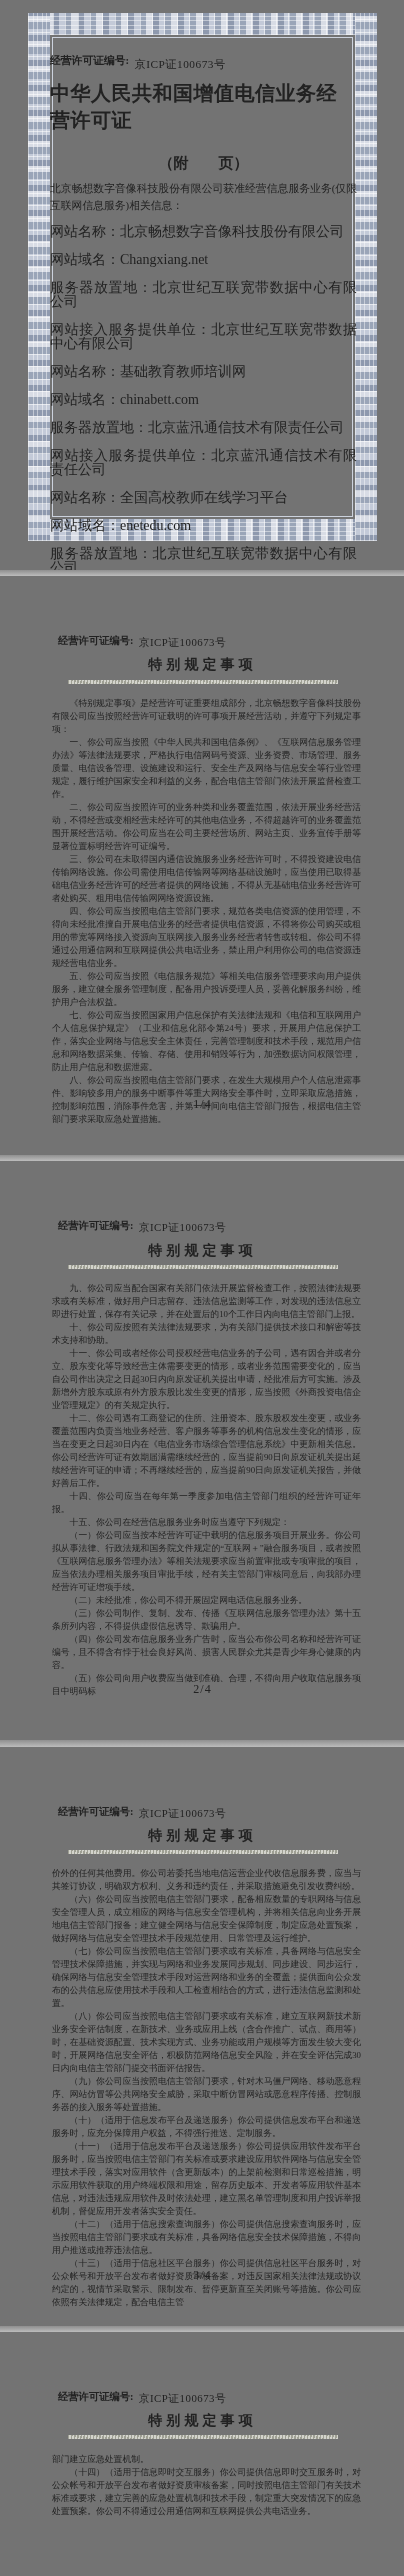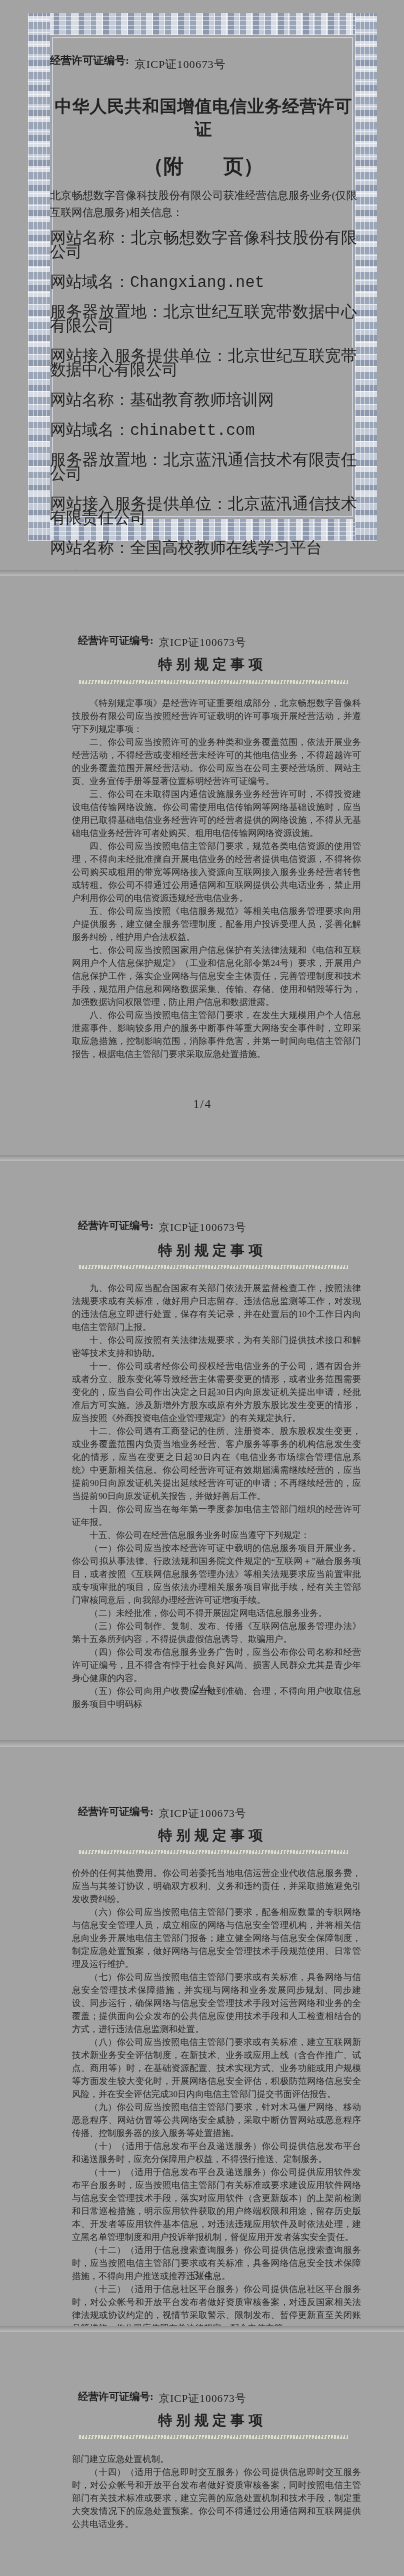--- a/index.html
+++ b/index.html
@@ -1,41 +1,41 @@
 <!DOCTYPE html>
 <html style="font-size:8.2px"><head>
 <meta charset="utf-8">
 <style>
   html,body{margin:0;padding:0;background:#c9c9c9;}
   .canvas{width:405px;position:relative;font-family:"Liberation Serif","DejaVu Serif",serif;color:#222;}
-  .page{position:relative;background:#a3a3a3;overflow:hidden;box-sizing:border-box;padding-left:20px;}
+  .page{position:relative;background:#737373;overflow:hidden;box-sizing:border-box;}
   .gap{height:6.2px;background:linear-gradient(#8f8f8f,#bcbcbc);}
   
   .cert{height:570px;}
   .orn{position:absolute;
     background:
       repeating-linear-gradient(90deg, rgba(255,255,255,.55) 0 1px, rgba(255,255,255,0) 1px 12.4px),
       repeating-linear-gradient(0deg, rgba(255,255,255,.45) 0 1px, rgba(255,255,255,0) 1px 4.6px),
       repeating-linear-gradient(90deg,#8e99ae 0 6.2px,#c3cad8 6.2px 12.4px,#9aa5b8 12.4px 18.5px,#d8dce5 18.5px 25px);}
   .orn-v{background:
       repeating-linear-gradient(0deg, rgba(255,255,255,.55) 0 1px, rgba(255,255,255,0) 1px 12.4px),
       repeating-linear-gradient(90deg, rgba(255,255,255,.45) 0 1px, rgba(255,255,255,0) 1px 4.6px),
       repeating-linear-gradient(0deg,#8e99ae 0 6.2px,#c3cad8 6.2px 12.4px,#9aa5b8 12.4px 18.5px,#d8dce5 18.5px 25px);}
   .orn-t{top:13.4px;left:28px;right:28px;height:21.6px;}
   .orn-b{bottom:29px;left:28px;right:28px;height:21.6px;}
   .orn-l{top:13.4px;bottom:29px;left:28px;width:21.6px;}
   .orn-r{top:13.4px;bottom:29px;right:28px;width:21.6px;}
   .orn-inner{position:absolute;top:37px;left:52px;right:52px;bottom:53px;border:0.5px solid #ccd2dd;}
   .p1-content{position:absolute;top:0;left:0;right:0;bottom:0;padding:53px 48px 0 50px;}
   .lic-row{font-size:10.8px;font-weight:bold;}
   .lic-num{position:relative;top:3.6px;margin-left:5.2px;font-size:11.3px;font-weight:normal;letter-spacing:0.5px;}
-  .cert-title{margin:27px 0 0;font-size:17px;font-weight:bold;text-align:center;letter-spacing:0.5px;}
-  .cert-sub{margin-top:12px;font-size:20px;font-weight:bold;text-align:center;}
+  .cert-title{margin:12px 0 0;font-size:20px;font-weight:bold;text-align:left;letter-spacing:0.5px;}
+  .cert-sub{margin-top:20px;font-size:15px;font-weight:bold;text-align:center;}
   .cert-intro{margin-top:7px;font-size:10.8px;line-height:17px;text-align:justify;}
-  .site-row{margin-top:2px;font-size:16px;line-height:14px;text-align:justify;font-family:Liberation Mono, monospace;}
+  .site-row{margin-top:2px;font-size:14px;line-height:14px;text-align:justify;}
   
   .sp{height:579px;}
   .sp.last{height:541px;}
   .sp-head{padding:58px 0 0 58px;font-size:10.3px;font-weight:bold;}
   .sp-head .lic-num{top:2.1px;font-size:10.8px;}
   .sp-title{margin:8.2px 0 0;text-align:center;font-size:14px;font-weight:bold;letter-spacing:4.1px;}
   .squiggle{width:270px;height:4.1px;margin:5.2px auto 0;opacity:.8;
     background:repeating-linear-gradient(100deg,#a9aa9b 0 1.5px,#ebebe2 1.5px 3.1px);}
   .sp-body{margin:13.4px 44px 0 52px;font-size:8.8px;line-height:13px;text-align:justify;}
   .sp-body p{margin:0;text-indent:2em;}
@@ -81,20 +81,21 @@
   <div class="gap"></div>
 
   <section class="page sp">
     <div class="sp-head">
       <span>经营许可证编号:</span><span class="lic-num">京ICP证100673号</span>
     </div>
     <h2 class="sp-title">特别规定事项</h2>
     <div class="squiggle"></div>
     <div class="sp-body">
       <p>《特别规定事项》是经营许可证重要组成部分，北京畅想数字音像科技股份有限公司应当按照经营许可证载明的许可事项开展经营活动，并遵守下列规定事项：</p>
+      <p>一、你公司应当按照《中华人民共和国电信条例》、《互联网信息服务管理办法》等法律法规要求，严格执行电信网码号资源、业务资费、市场管理、服务质量、电信设备管理、设施建设和运行、安全生产及网络与信息安全等行业管理规定，履行维护国家安全和利益的义务，配合电信主管部门依法开展监督检查工作。</p>
       <p>二、你公司应当按照许可的业务种类和业务覆盖范围，依法开展业务经营活动，不得经营或变相经营未经许可的其他电信业务，不得超越许可的业务覆盖范围开展经营活动。你公司应当在公司主要经营场所、网站主页、业务宣传手册等显著位置标明经营许可证编号。</p>
       <p>三、你公司在未取得国内通信设施服务业务经营许可时，不得投资建设电信传输网络设施。你公司需使用电信传输网等网络基础设施时，应当使用已取得基础电信业务经营许可的经营者提供的网络设施，不得从无基础电信业务经营许可者处购买、租用电信传输网网络资源设施。</p>
       <p>四、你公司应当按照电信主管部门要求，规范各类电信资源的使用管理，不得向未经批准擅自开展电信业务的经营者提供电信资源，不得将你公司购买或租用的带宽等网络接入资源向互联网接入服务业务经营者转售或转租。你公司不得通过公用通信网和互联网提供公共电话业务，禁止用户利用你公司的电信资源违规经营电信业务。</p>
       <p>五、你公司应当按照《电信服务规范》等相关电信服务管理要求向用户提供服务，建立健全服务管理制度，配备用户投诉受理人员，妥善化解服务纠纷，维护用户合法权益。</p>
       <p>七、你公司应当按照国家用户信息保护有关法律法规和《电信和互联网用户个人信息保护规定》（工业和信息化部令第24号）要求，开展用户信息保护工作，落实企业网络与信息安全主体责任，完善管理制度和技术手段，规范用户信息和网络数据采集、传输、存储、使用和销毁等行为，加强数据访问权限管理，防止用户信息和数据泄露。</p>
       <p>八、你公司应当按照电信主管部门要求，在发生大规模用户个人信息泄露事件、影响较多用户的服务中断事件等重大网络安全事件时，立即采取应急措施，控制影响范围，消除事件危害，并第一时间向电信主管部门报告，根据电信主管部门要求采取应急处置措施。</p>
     </div>
     <div class="pageno">1/4</div>
   </section>
 

